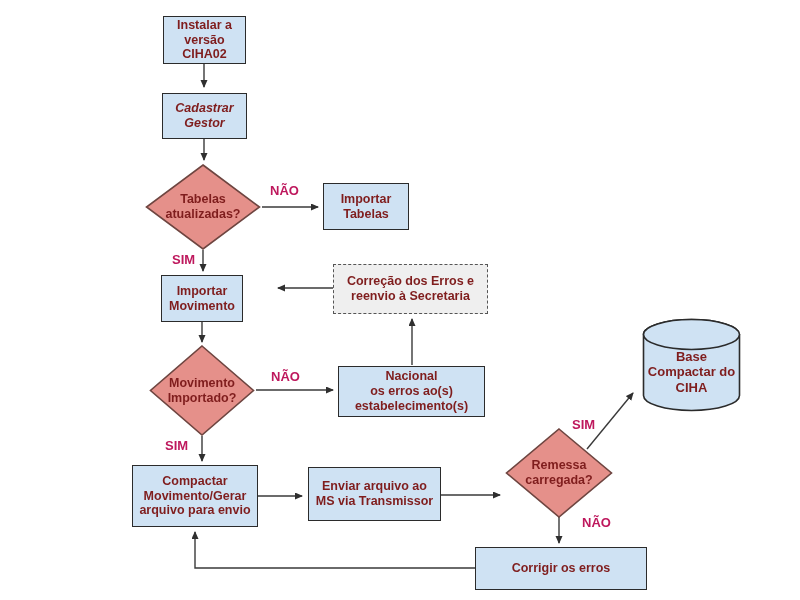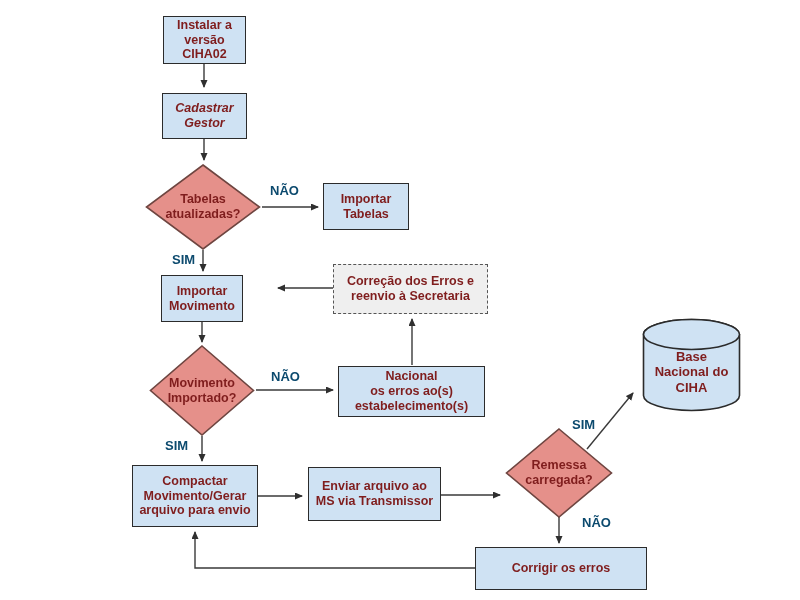--- a/index.html
+++ b/index.html
@@ -33,21 +33,21 @@
     display:flex; align-items:center; justify-content:center;
     text-align:center; white-space:pre-line;
   }
   .cyl { background:transparent; }
   .cyl svg { position:absolute; left:0; top:0; }
   .cyl .dlabel { padding-top:14px; font-size:13px; }
   .edge-label {
     position:absolute;
     font-weight:bold;
     font-size:13px;
-    color:#0c4a6e;
+    color:#be185d;
   }
   #connectors { position:absolute; left:0; top:0; }
 
   
   #n-instalar            { left:163px; top:16px;  width:83px;  height:48px; }
   #n-cadastrar           { left:162px; top:93px;  width:85px;  height:46px;font-style:italic; }
   #n-d-tabelas           { left:145px; top:164px; width:116px; height:86px; }
   #n-importar-tabelas    { left:323px; top:183px; width:86px;  height:47px; }
   #n-importar-movimento  { left:161px; top:275px; width:82px;  height:47px; }
   #n-correcao            { left:333px; top:264px; width:155px; height:50px; }
@@ -146,21 +146,21 @@
     <div class="dlabel">Remessa
 carregada?</div>
   </div>
 
   <div class="node cyl" id="n-cylinder">
     <svg width="99" height="94">
       <path d="M1.5,16.5 A48,15 0 0 1 97.5,16.5 L97.5,77.5 A48,15 0 0 1 1.5,77.5 Z" fill="#cfe2f3" stroke="#2b2b2b" stroke-width="1.6"></path>
       <ellipse cx="49.5" cy="16.5" rx="48" ry="15" fill="#cfe2f3" stroke="#2b2b2b" stroke-width="1.6"></ellipse>
     </svg>
     <div class="dlabel">Base
-Nacional do
+Compactar do
 CIHA</div>
   </div>
 
   <div class="node process" id="n-corrigir">Corrigir os erros</div>
 
   <div class="edge-label" id="l-nao1">NÃO</div>
   <div class="edge-label" id="l-sim1">SIM</div>
   <div class="edge-label" id="l-nao2">NÃO</div>
   <div class="edge-label" id="l-sim2">SIM</div>
   <div class="edge-label" id="l-sim3">SIM</div>

